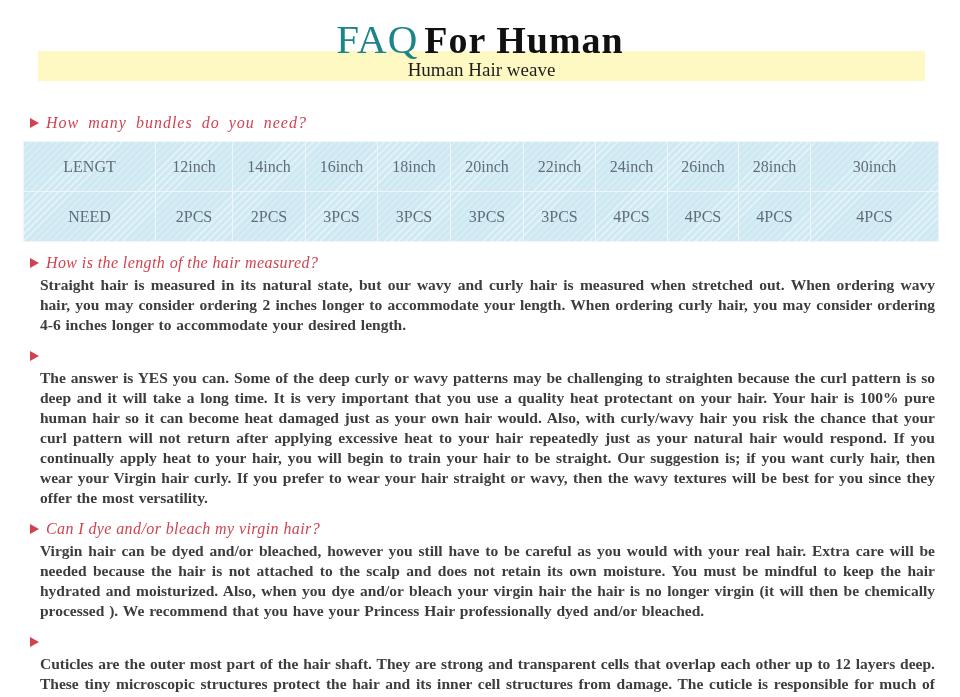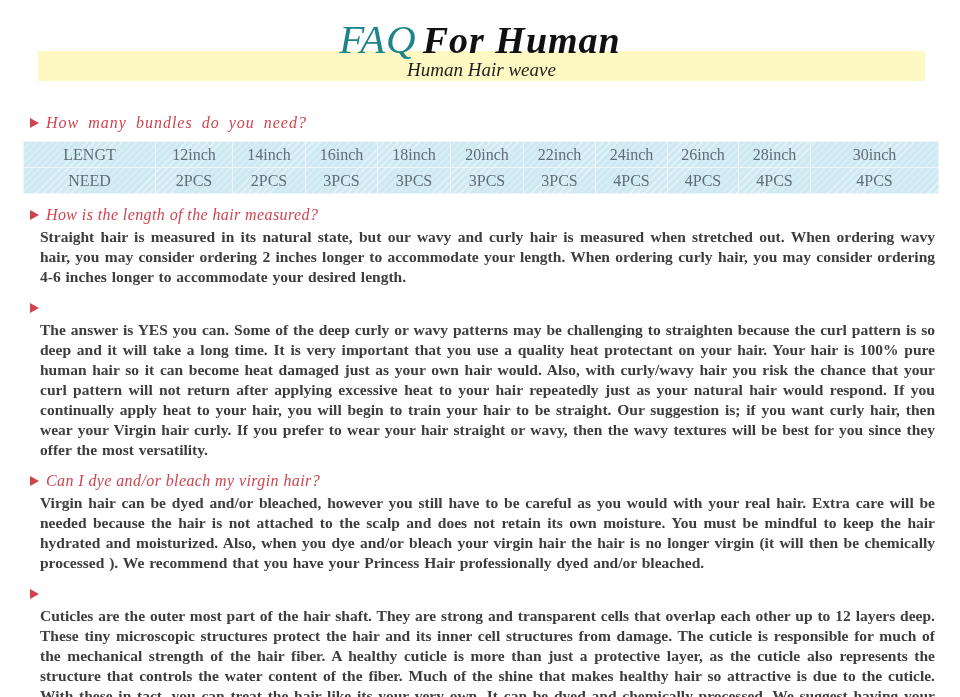--- a/index.html
+++ b/index.html
@@ -8,21 +8,21 @@
     background: #ffffff;
   }
   body {
     width: 960px;
     height: 697px;
     overflow: hidden;
     font-family: "Liberation Serif", "DejaVu Serif", serif;
     color: #3d3d3d;
   }
   
-  .page-header { position: relative; font-style: italic; }
+  .page-header { position: relative; }
   h1.title {
     position: relative;
     z-index: 2;
     margin: 18px 0 0 0;
     text-align: center;
     line-height: 42px;
     font-weight: normal;
     white-space: nowrap;
   }
   .faq-accent {
@@ -91,21 +91,21 @@
     );
     table-layout: fixed;
   }
   table.bundles td {
     border: 1px solid #eef6fa;
     height: 25px;
     text-align: center;
     vertical-align: middle;
     font-size: 16px;
     color: #5f6d79;
-    padding: 0;
+    padding: 12px;
   }
   
   p.answer {
     margin: 3px 25px 4px 40px;
     font-size: 15.5px;
     line-height: 20px;
     text-align: justify;
     color: #3d3d3d;
     word-spacing: 1px;
     font-weight: bold;

